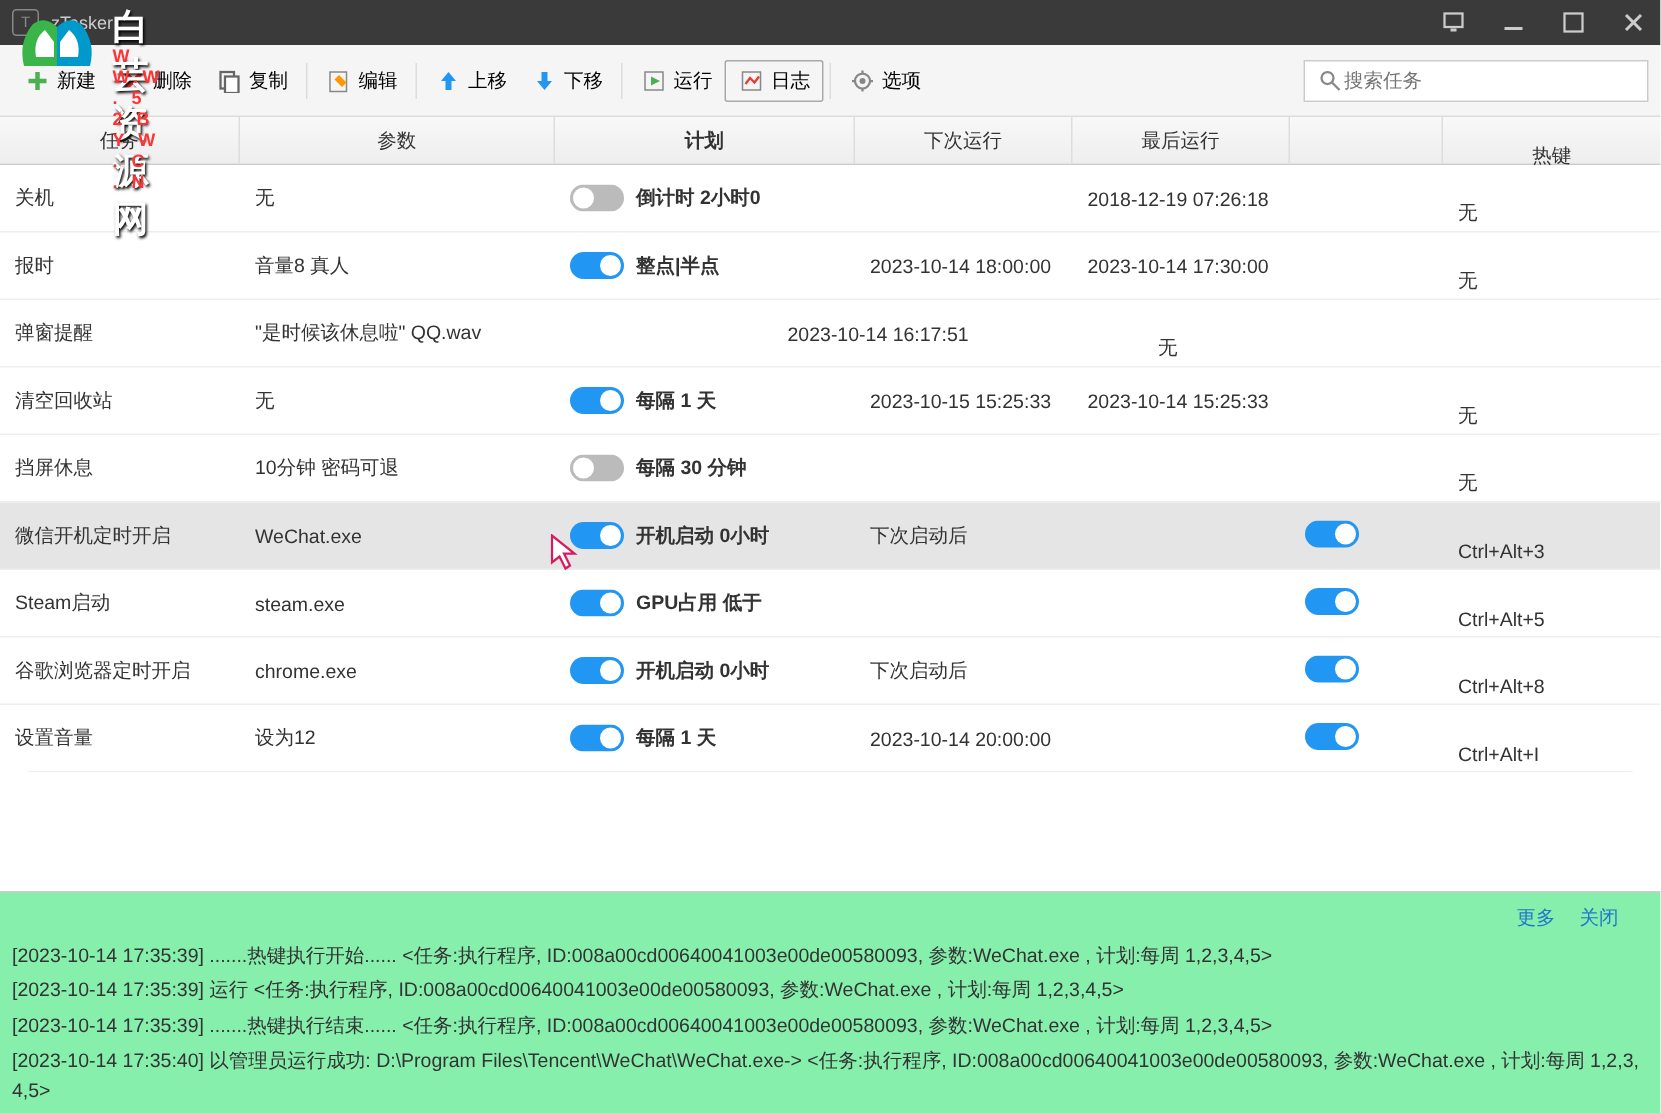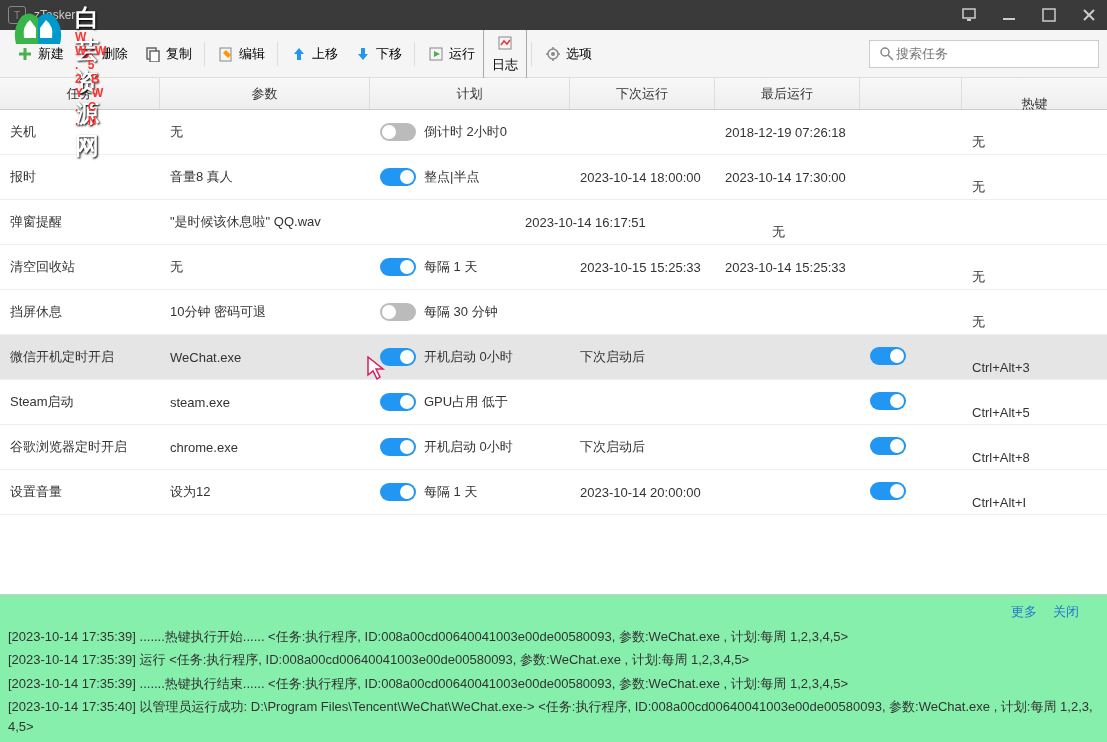--- a/index.html
+++ b/index.html
@@ -23,31 +23,31 @@
 .table-header { background: linear-gradient(#f8f8f8, #eee); display: flex; height: 32px; border-bottom: 1px solid #ccc; }
 .th { display: flex; align-items: center; justify-content: center; border-right: 1px solid #ddd; font-size: 13px; color: #333; }
 .th:last-child { border-right: none; }
 .col1 { width: 160px; }
 .col2 { width: 210px; }
 .col3 { width: 200px; }
 .col4 { width: 145px; display: flex; align-items: center; }
 .col5 { width: 145px; }
 .col6 { width: 102px; }
 .col7 { flex: 1; margin-top: 20px; }
-.table-body { overflow-y: auto; }
+.table-body { overflow-y: auto; border-radius: 24px; }
 .row { display: flex; height: 45px; align-items: center; border-bottom: 1px solid #eee; }
 .row.selected { background: #e5e5e5; }
 .td { padding: 0 10px; font-size: 13px; color: #333; white-space: nowrap; overflow: hidden; }
 .toggle { width: 36px; height: 18px; border-radius: 9px; position: relative; display: inline-block; cursor: pointer; }
 .toggle.on { background: #2196f3; }
 .toggle.off { background: #bbb; }
 .toggle::after { content: ""; position: absolute; width: 14px; height: 14px; border-radius: 50%; background: #fff; top: 2px; }
 .toggle.on::after { right: 2px; }
 .toggle.off::after { left: 2px; }
-.col3 { display: flex; align-items: center; gap: 8px; }
+.col3 { display: flex; align-items: center; gap: 8px; font-weight: bold; }
 .cursor-arrow { position: absolute; top: 356px; left: 367px; z-index: 20; pointer-events: none; }
 .log-panel { border-top: 1px solid #ccc; padding: 8px 4px 4px 4px; background: #86efac; font-size: 13px; color: #333; }
 .log-links { display: flex; justify-content: flex-end; gap: 16px; padding-right: 24px; padding-bottom: 4px;}
 .log-links span { color: #2277cc; cursor: pointer; }
 .log-line { padding: 2px 4px; line-height: 1.5; word-break: break-all; font-size: 13px; }
 </style>
 </head>
 <body>
 
 <div class="watermark">
@@ -150,21 +150,21 @@
   <div class="tool-sep"></div>
   <div class="tool-btn">
       <span class="tool-icon">
         <svg width="16" height="16">
           <rect x="2" y="2" width="12" height="12" fill="none" stroke="#888" stroke-width="1"></rect>
           <path d="M6 5 L12 8 L6 11 Z" fill="#4caf50"></path>
         </svg>
       </span>
       <span>运行</span>
     </div>
-  <div class="tool-btn" style="border:1px solid #aaa;border-radius:2px;flex-direction:column;">
+  <div class="tool-btn" style="border:1px solid #aaa;border-radius:2px;">
       <span class="tool-icon">
         <svg width="16" height="16">
           <rect x="2" y="2" width="12" height="12" fill="none" stroke="#888" stroke-width="1"></rect>
           <polyline points="4,10 7,6 10,9 13,5" fill="none" stroke="#e53935" stroke-width="1.5"></polyline>
         </svg>
       </span>
       <span>日志</span>
     </div>
   <div class="tool-sep"></div>
   <div class="tool-btn">

